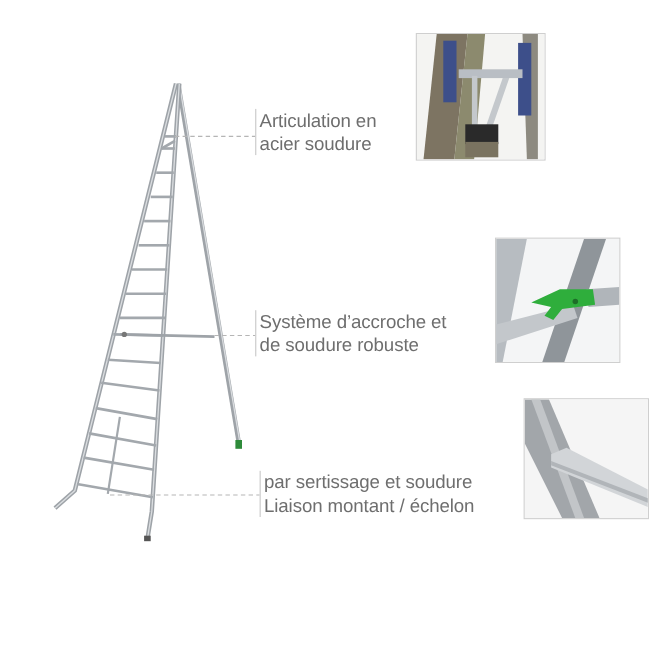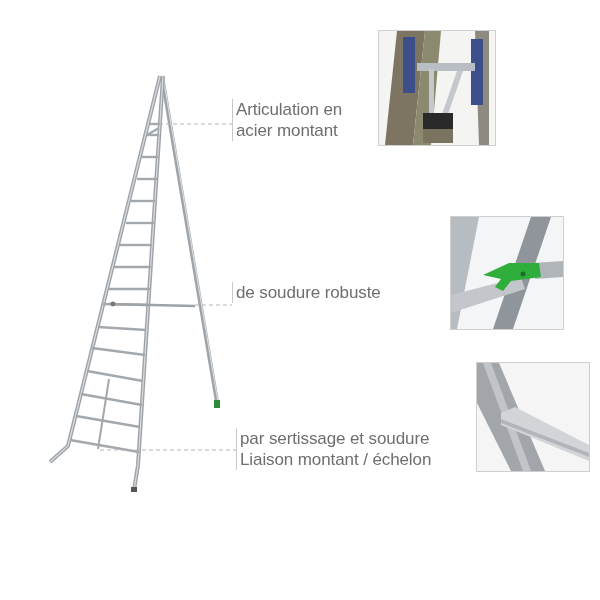--- a/index.html
+++ b/index.html
@@ -67,24 +67,25 @@
 
   <g stroke="#b5b5b5" stroke-width="1" stroke-dasharray="4,3">
     <line x1="159" y1="124" x2="232" y2="124"></line>
     <line x1="195" y1="305" x2="232" y2="305"></line>
     <line x1="100" y1="450" x2="236" y2="450"></line>
   </g>
 </svg>
 
 <div class="callout" style="left:232px; top:99px;">
   <span>Articulation en</span>
-  <span>acier montant</span>
+  <span>acier soudure</span>
 </div>
 
 <div class="callout" style="left:232px; top:282px;">
+  <span>Système d’accroche et</span>
   <span>de soudure robuste</span>
 </div>
 
 <div class="callout" style="left:236px; top:428px;">
   <span>par sertissage et soudure</span>
   <span>Liaison montant / échelon</span>
 </div>
 
 <div class="photo" style="left:378px; top:30px; width:116px; height:114px;">
   <svg viewBox="0 0 116 114">

